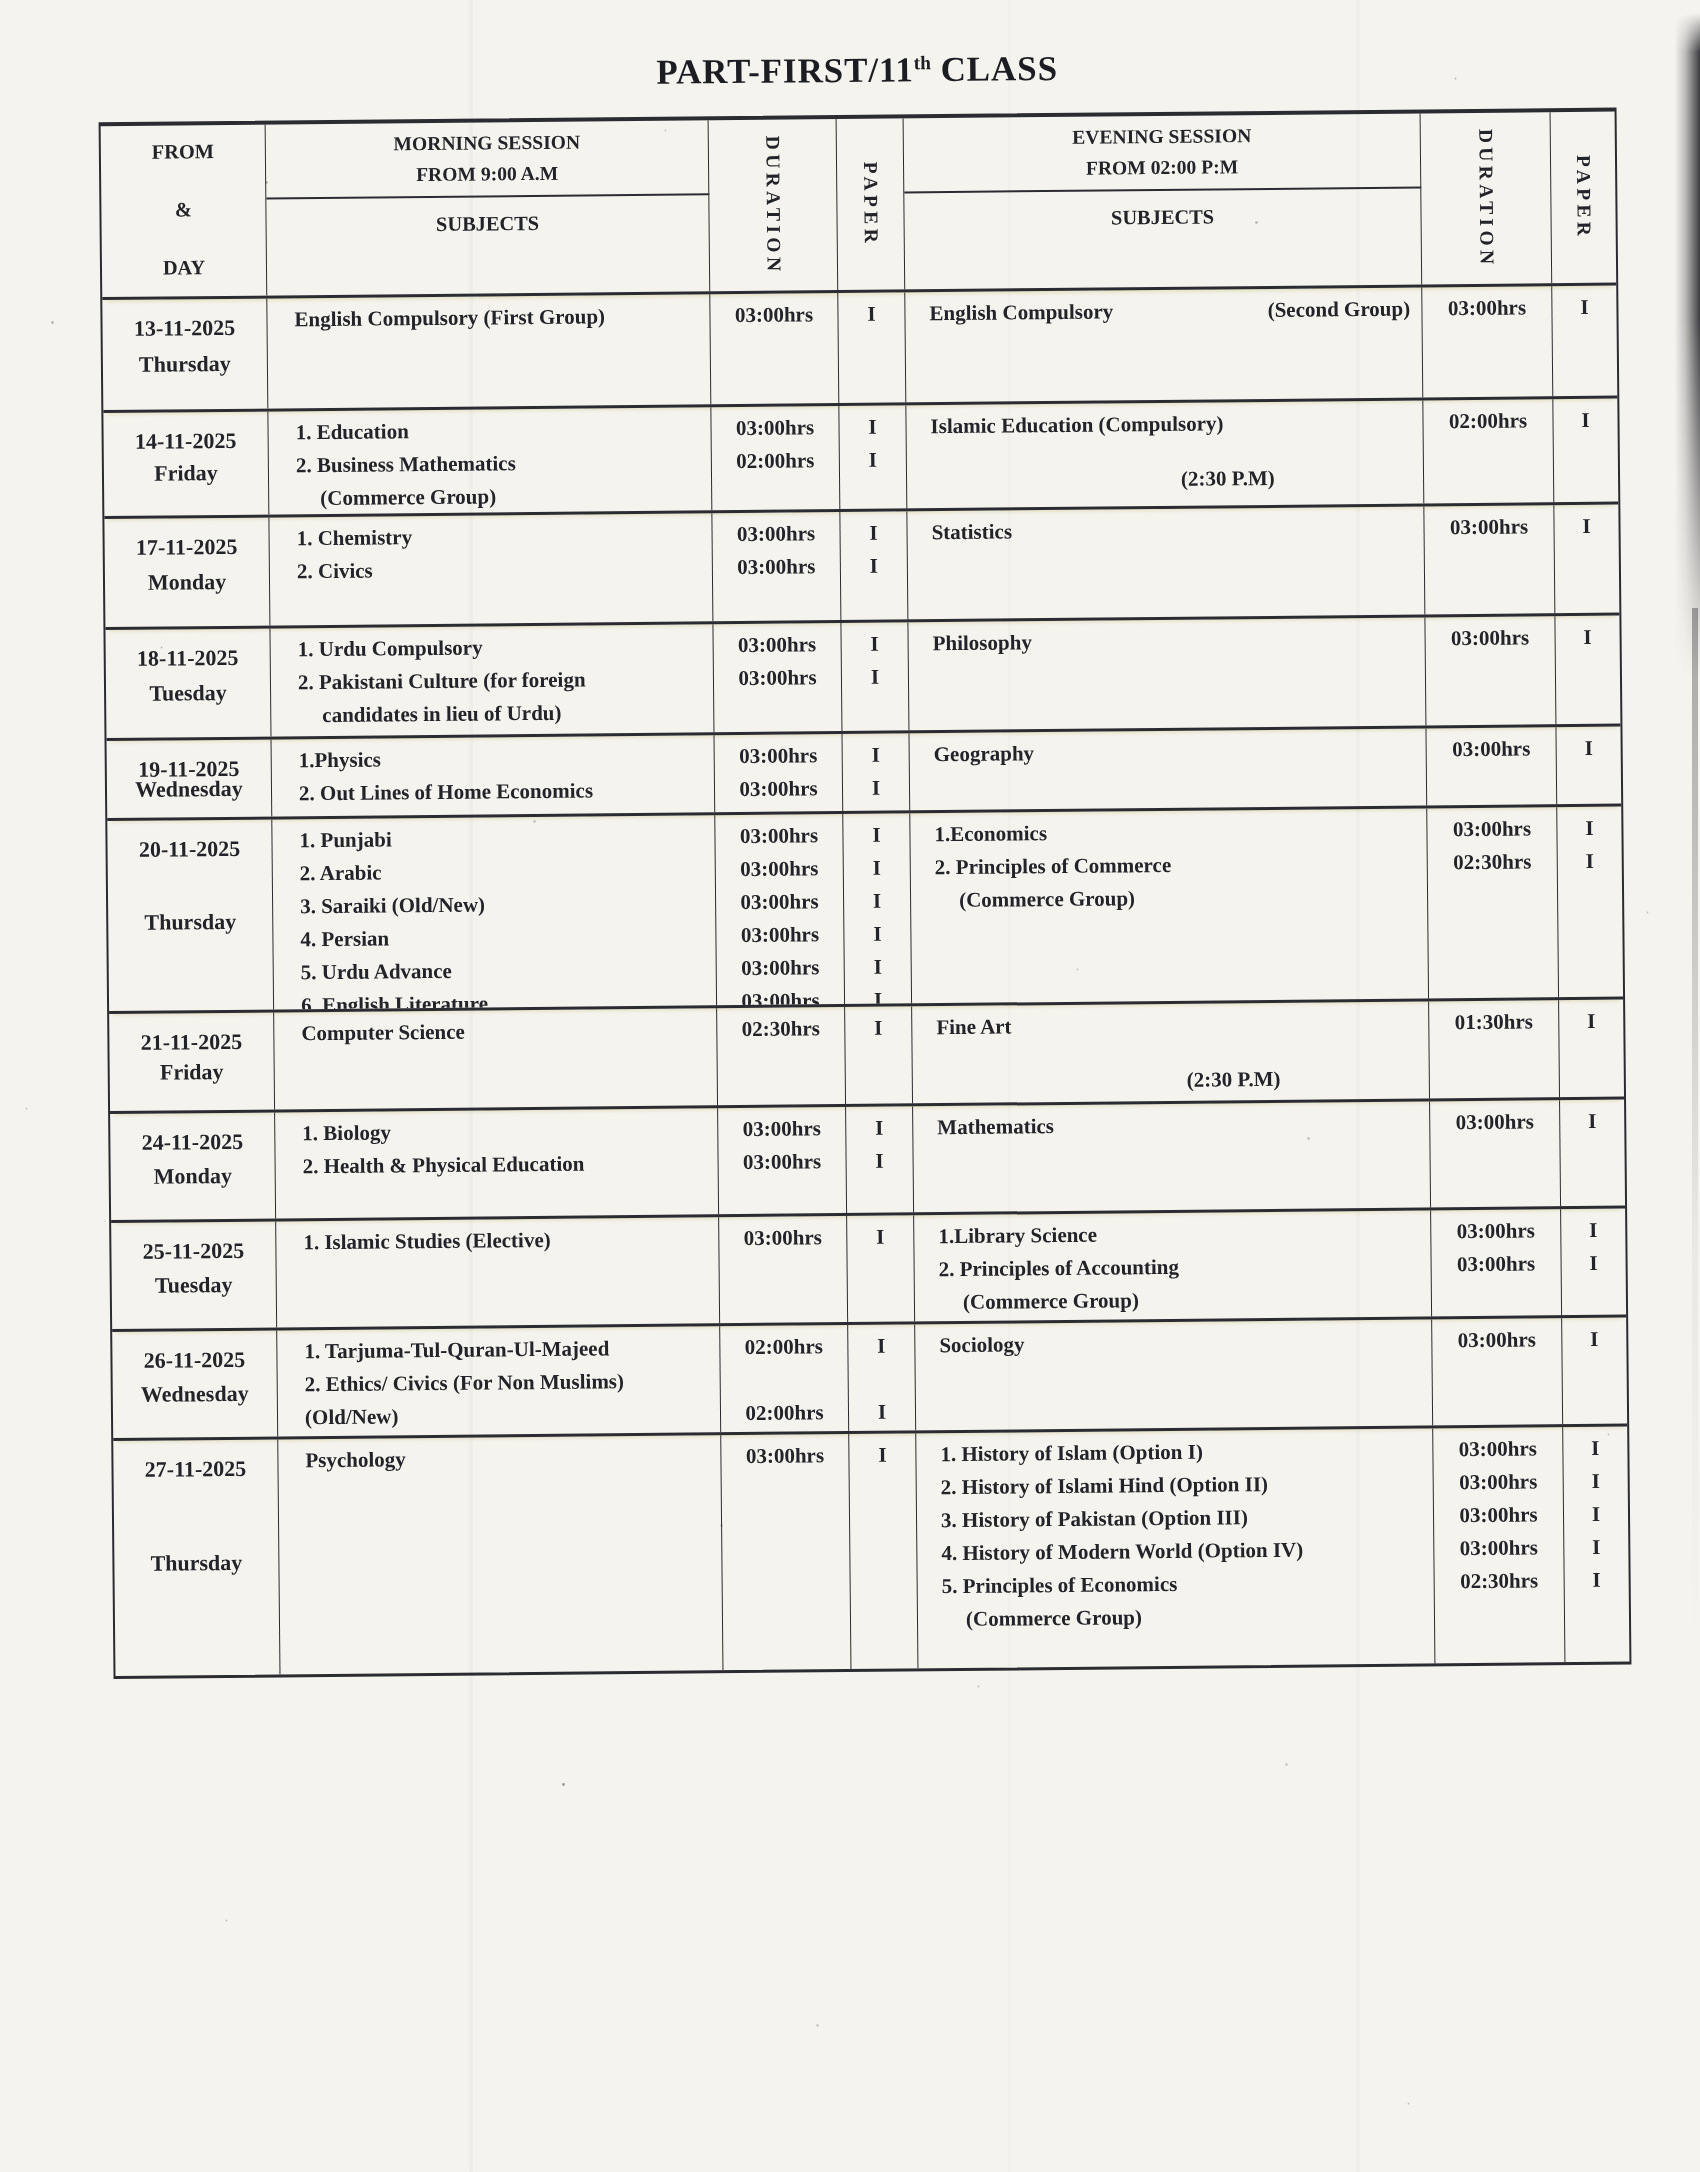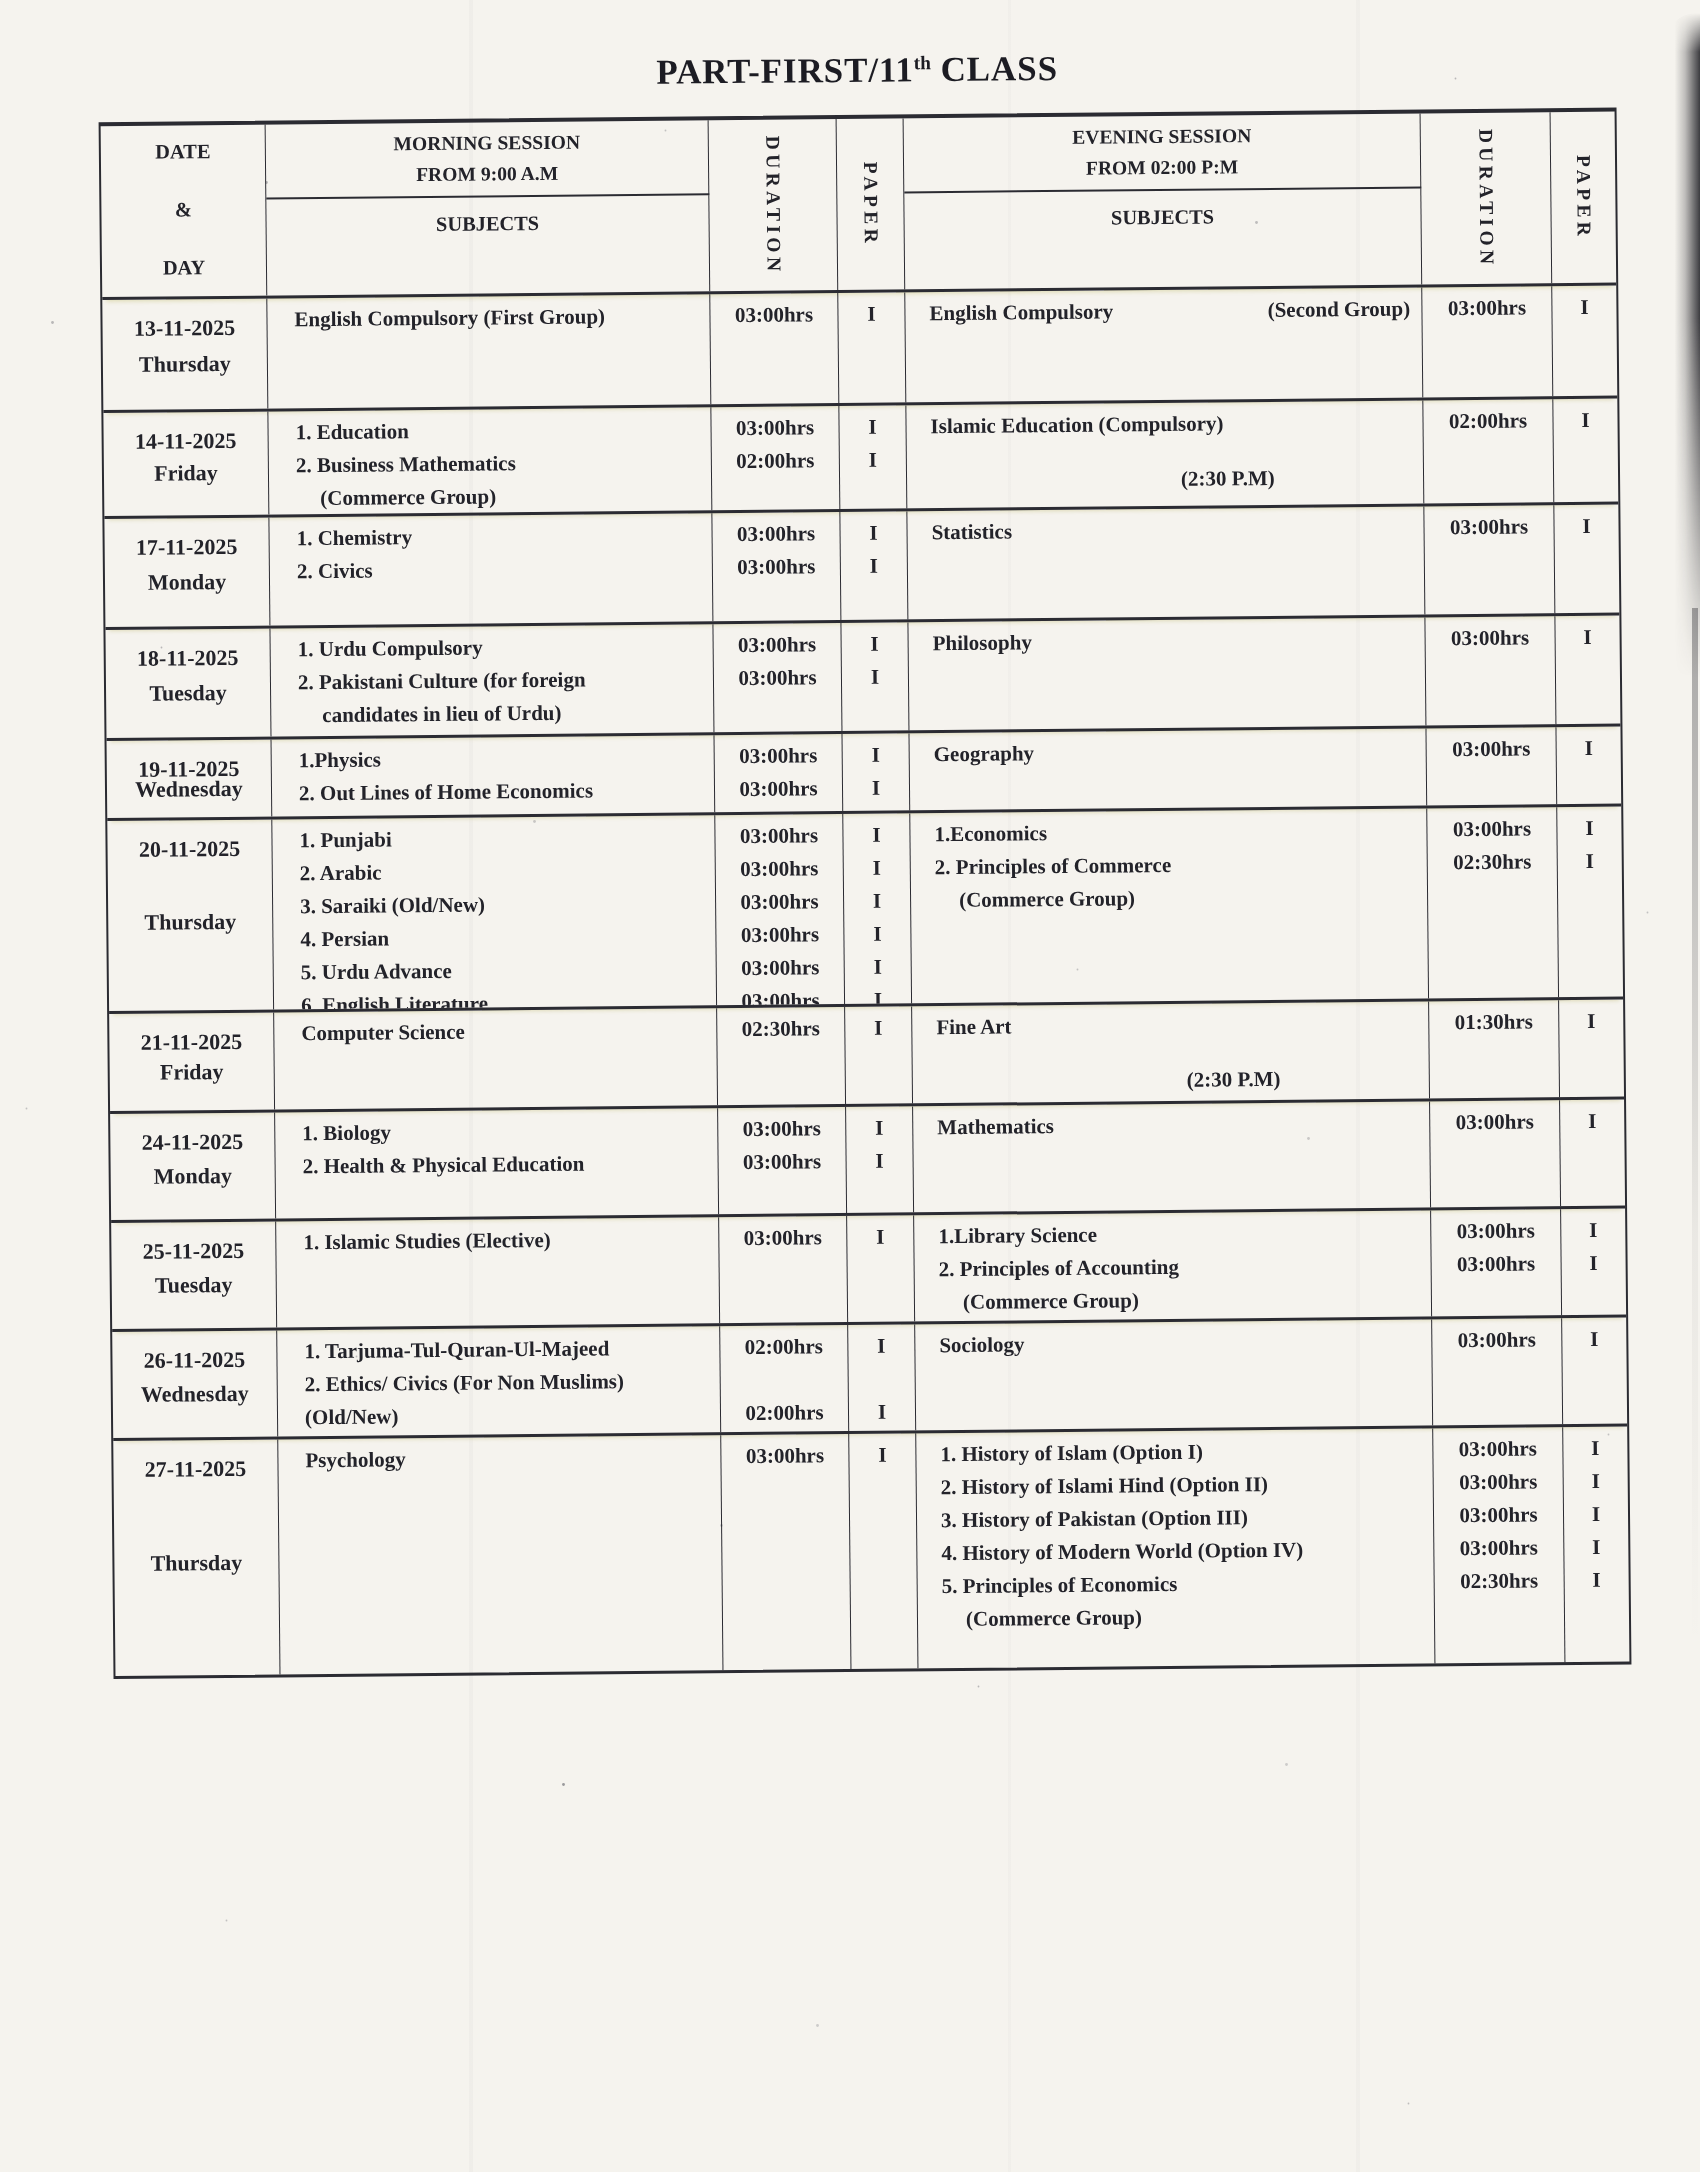--- a/index.html
+++ b/index.html
@@ -98,21 +98,21 @@
 <div class="edge-art"></div>
 <div class="edge-art2"></div>
 <div class="speckles"></div>
 
 <div class="scan">
   <h1 class="title"><span>PART-FIRST/11</span><sup>th</sup><span> CLASS</span></h1>
 
   <div class="tbl">
     <div class="thead">
       <div class="h-date">
-        <span>DATE</span>
+        <span>FROM</span>
         <span>&amp;</span>
         <span>DAY</span>
       </div>
       <div class="h-sess" style="grid-column:2;grid-row:1;">
         <span>MORNING SESSION</span>
         <span>FROM 9:00 A.M</span>
       </div>
       <div class="h-subj" style="grid-column:2;grid-row:2;">
         <span>SUBJECTS</span>
       </div>

